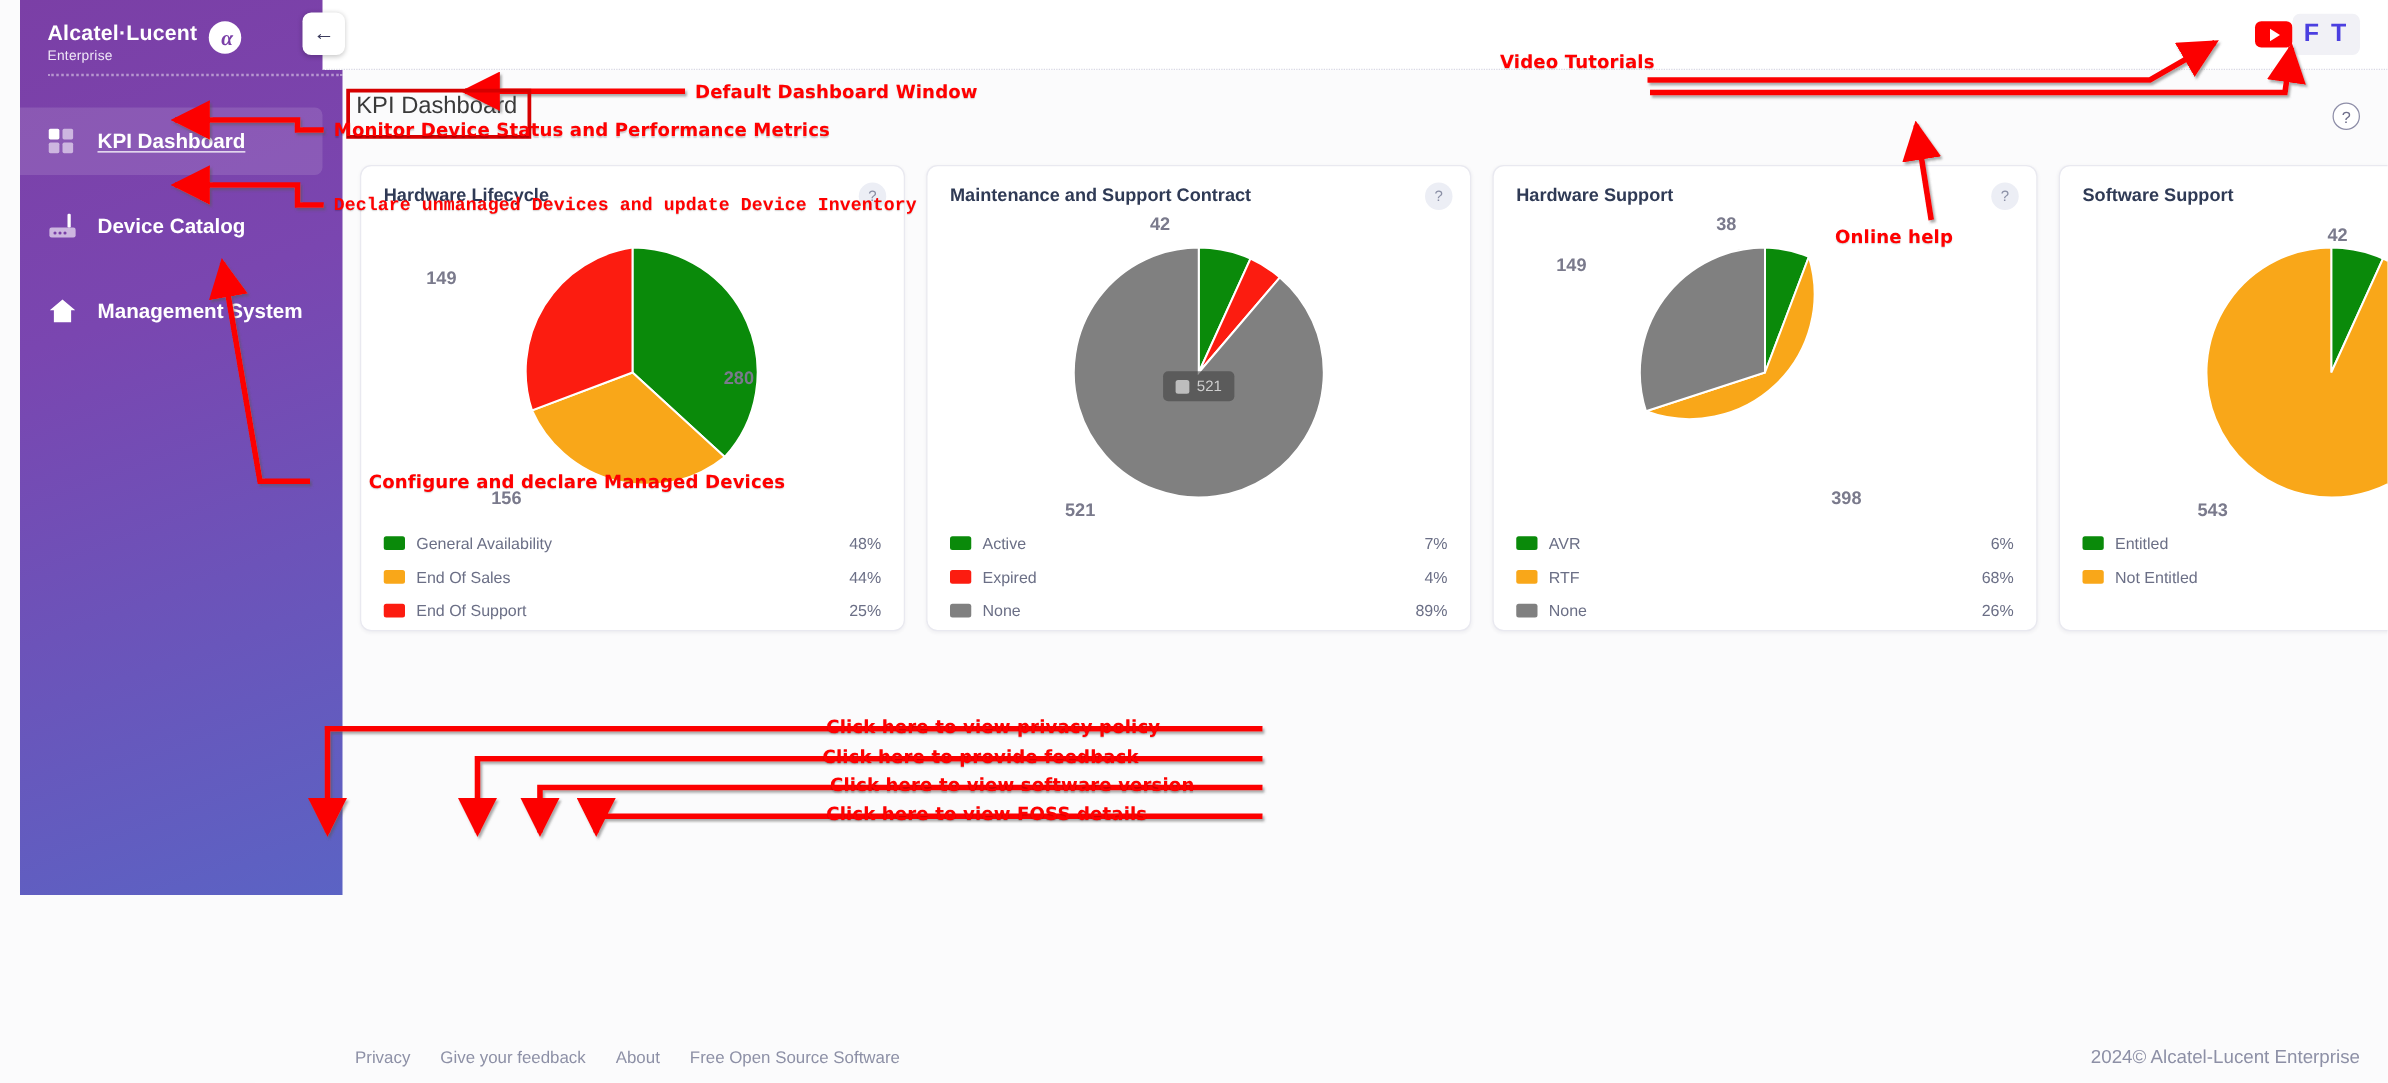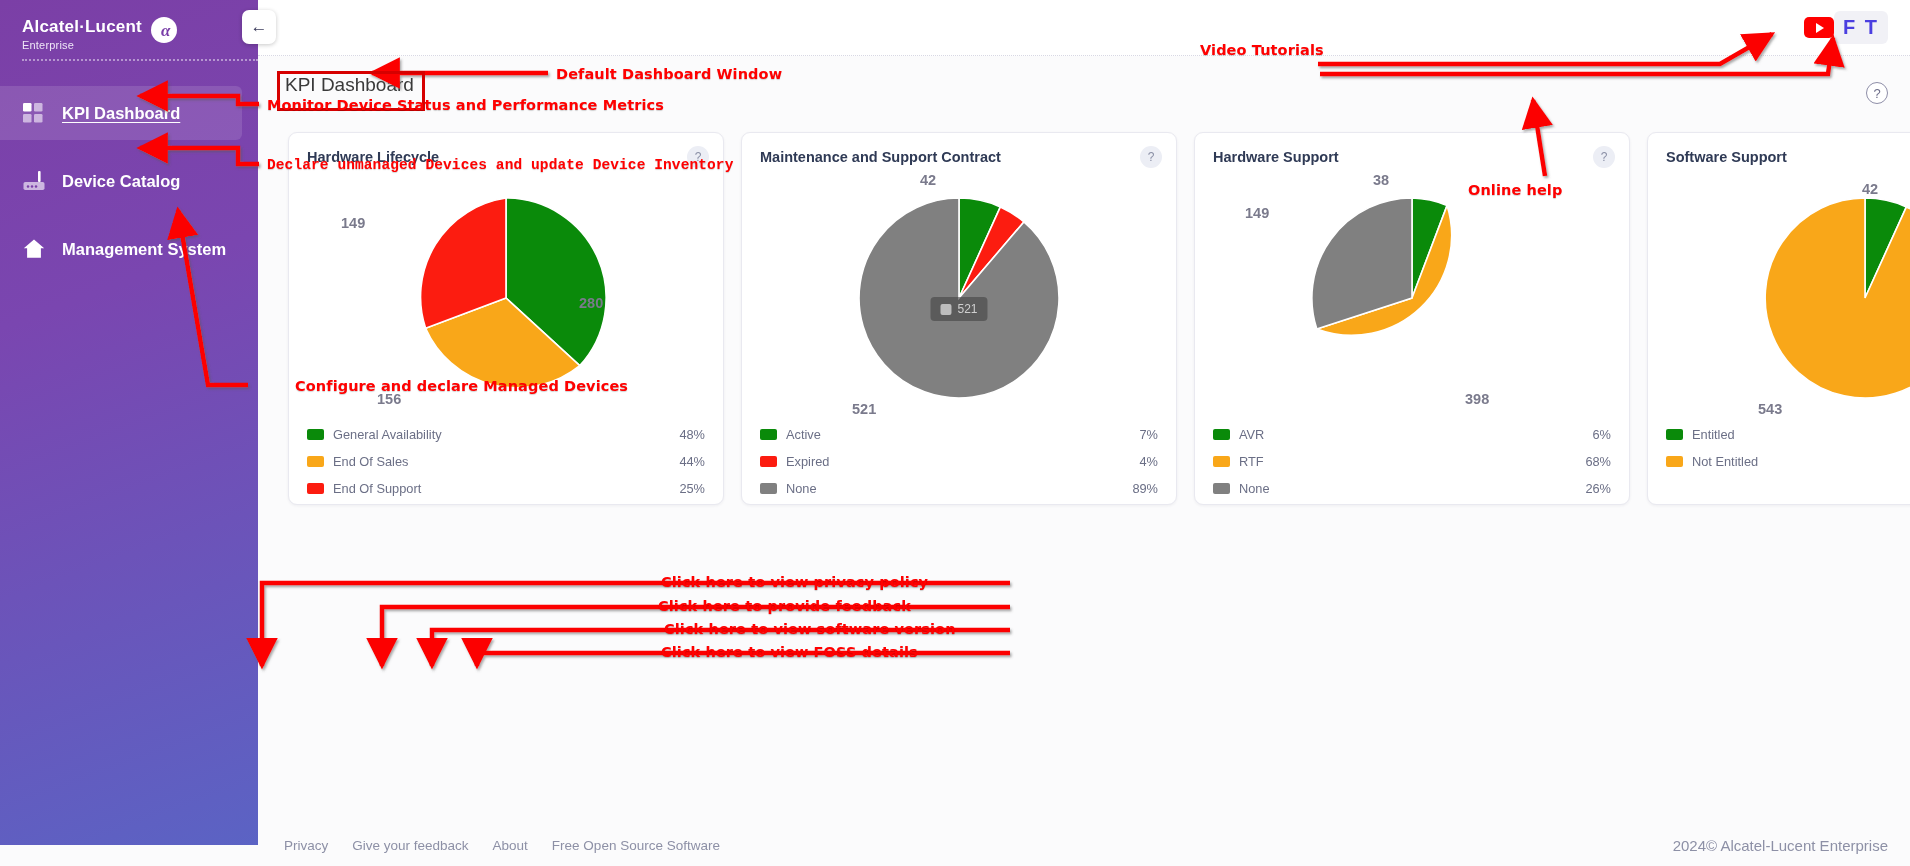--- a/index.html
+++ b/index.html
@@ -6,21 +6,21 @@
   html, body { width: 1910px; height: 866px; overflow: hidden; }
   body {
     font-family: "Liberation Sans", sans-serif;
     background: #ffffff;
     position: relative;
   }
   #root { position: relative; width: 1910px; height: 866px; background: #fbfbfc; }
 
   
   .sidebar {
-    position: absolute; left: 0; top: 0; width: 258px; height: 845px;
+    position: absolute; left: 16px; top: 0; width: 258px; height: 716px;
     background: linear-gradient(160deg,#7b3fa6 0%, #7a46b0 35%, #5b63c4 100%);
     overflow: hidden;
   }
   .brand { padding: 18px 0 0 22px; height: 72px; }
   .brand-row { display: flex; align-items: flex-start; gap: 9px; }
   .brand-name { color:#fff; font-size: 17px; font-weight: 600; letter-spacing: .2px; line-height: 1.05;}
   .brand-sub { color:#efe6f7; font-size: 11px; margin-top: 3px; letter-spacing:.2px;}
   .brand-logo {
     width: 26px; height: 26px; border-radius: 50%; background: #ffffff;
     display:flex; align-items:center; justify-content:center; margin-top: -1px;
@@ -199,21 +199,21 @@
       <div class="card-help">?</div>
       <div class="pie-wrap">
         <div class="pie">
           <svg width="202" height="202" viewBox="0 0 202 202">
             <path d="M101 101 L101 1 A100 100 0 0 1 174.8 168.6 Z" fill="#0a8a0a" stroke="#fff" stroke-width="1.6"></path>
             <path d="M101 101 L174.8 168.6 A100 100 0 0 1 20.6 131.3 Z" fill="#f9a719" stroke="#fff" stroke-width="1.6"></path>
             <path d="M101 101 L20.6 131.3 A100 100 0 0 1 101 1 Z" fill="#fc1c10" stroke="#fff" stroke-width="1.6"></path>
           </svg>
         </div>
         <div class="pie-lbl" style="left:272px; top:126px;">280</div>
-        <div class="pie-lbl" style="left:70px; top:222px;">156</div>
+        <div class="pie-lbl" style="left:86px; top:222px;">156</div>
         <div class="pie-lbl" style="left:34px; top:46px;">149</div>
       </div>
       <div class="legend">
         <div class="legend-row">
           <span class="legend-sw" style="background:#0a8a0a"></span>
           <span class="legend-name">General Availability</span>
           <span class="legend-val">48%</span>
         </div>
         <div class="legend-row">
           <span class="legend-sw" style="background:#f9a719"></span>

